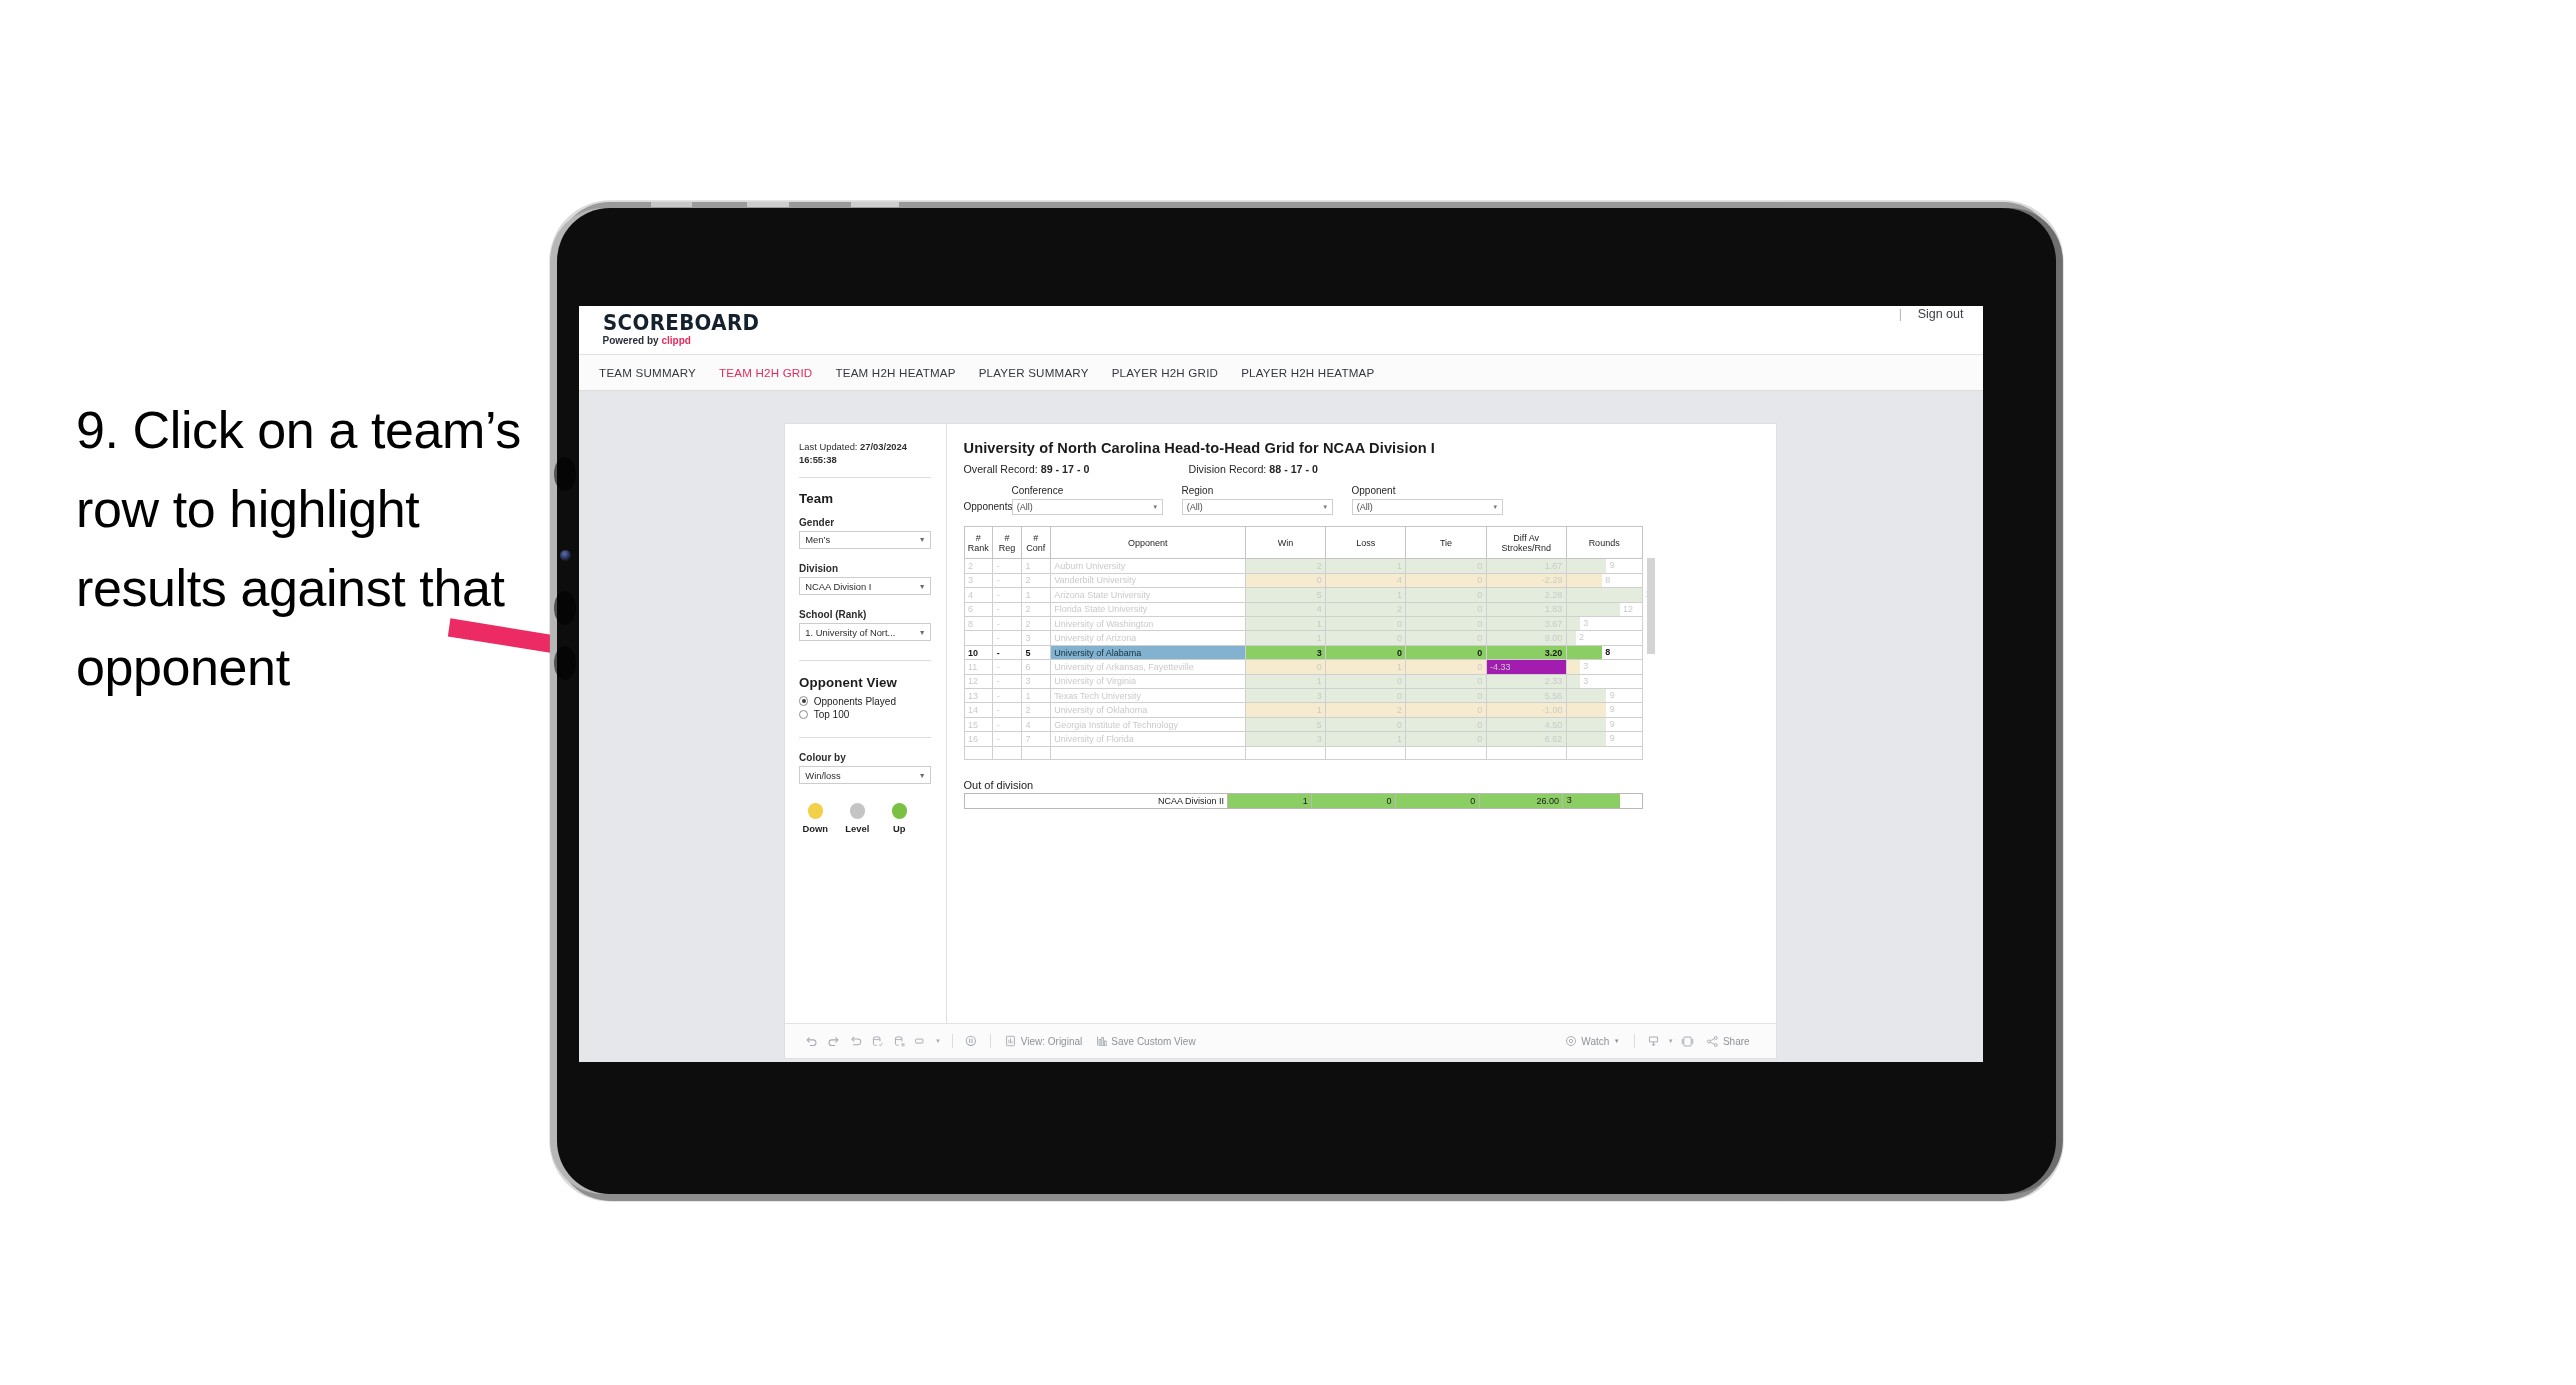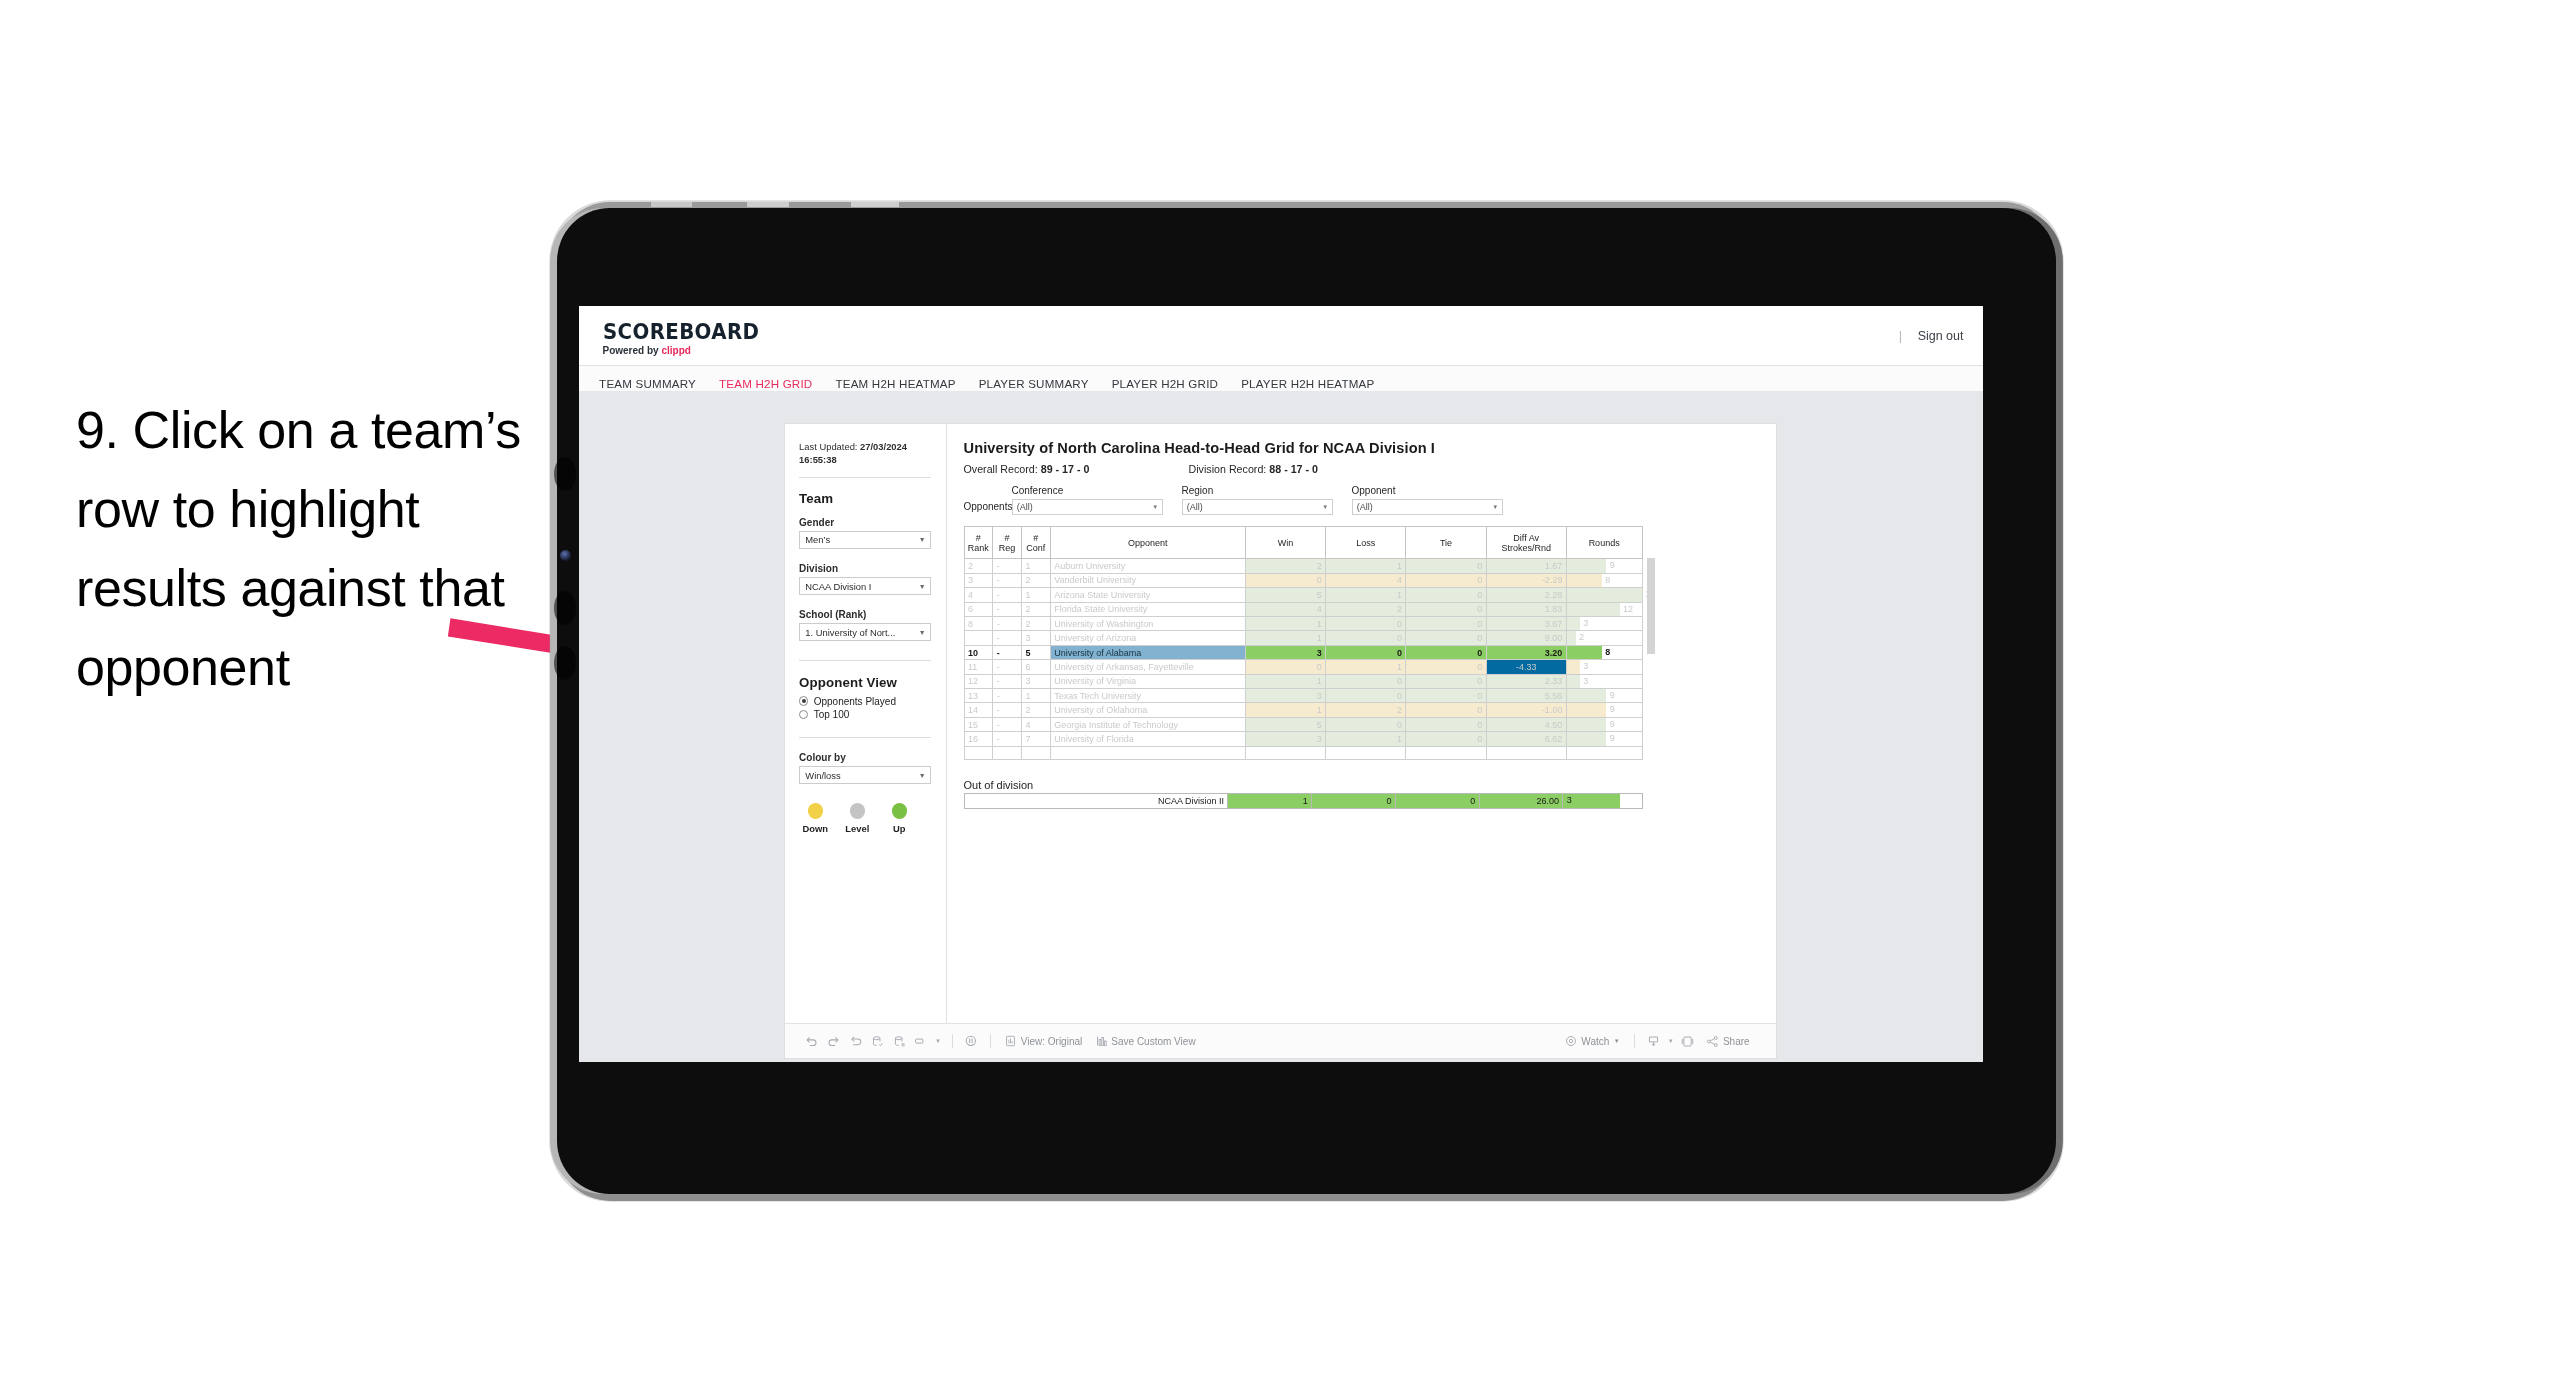--- a/index.html
+++ b/index.html
@@ -51,22 +51,22 @@
   #screen {
     position: absolute;
     left: 21.5px; top: 98px;
     width: 1404px; height: 756px;
     background: #e6e7eb;
     overflow: hidden;
   }
 
   
   #topbar {
-    height: 60px; background: #ffffff;
-    display: flex; align-items: center;
+    height: 49px; background: #ffffff;
+    display: flex; align-items: flex-start;
     border-bottom: 0.9px solid #e2e2e2;
   }
   #brand { padding: 6px 0 0 24px; width: 161px; }
   #brand-title {
     font-family: "DejaVu Sans", sans-serif;
     font-size: 21.5px; font-weight: 700; letter-spacing: 0.4px;
     color: #16212e; line-height: 1.05;
     transform: scaleX(0.92); transform-origin: left center;
   }
   #brand-sub { font-size: 10px; color: #2a2f38; margin-top: 0.9px; font-weight: 600; }
@@ -446,21 +446,21 @@
                     </td>
                   </tr>
                   <tr class="dim">
                     <td class="c-rank">11</td>
                     <td class="c-reg">-</td>
                     <td class="c-conf">6</td>
                     <td class="c-opp">University of Arkansas, Fayetteville</td>
                     <td class="c-num" style="background: rgb(247, 235, 207); text-align: right;">0</td>
                     <td class="c-num" style="background: rgb(247, 235, 207); text-align: right;">1</td>
                     <td class="c-num" style="background: rgb(247, 235, 207); text-align: right;">0</td>
-                    <td class="c-num" style="background: #0369a1; text-align: center;">-4.33</td>
+                    <td class="c-num" style="background: #a21caf; text-align: left;">-4.33</td>
                     <td class="c-rounds">
                       <div class="rounds-bar" style="width: 17.6471%; background: rgb(247, 235, 207);"></div>
                       <span class="rounds-val" style="margin-left: 17.6471%;">3</span>
                     </td>
                   </tr>
                   <tr class="dim">
                     <td class="c-rank">12</td>
                     <td class="c-reg">-</td>
                     <td class="c-conf">3</td>
                     <td class="c-opp">University of Virginia</td>

